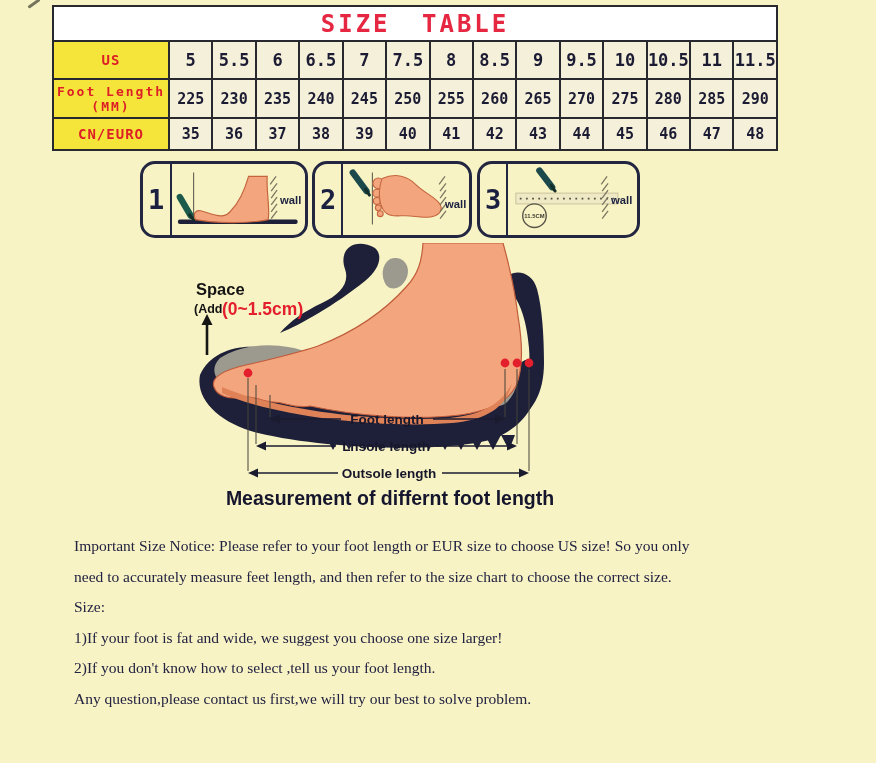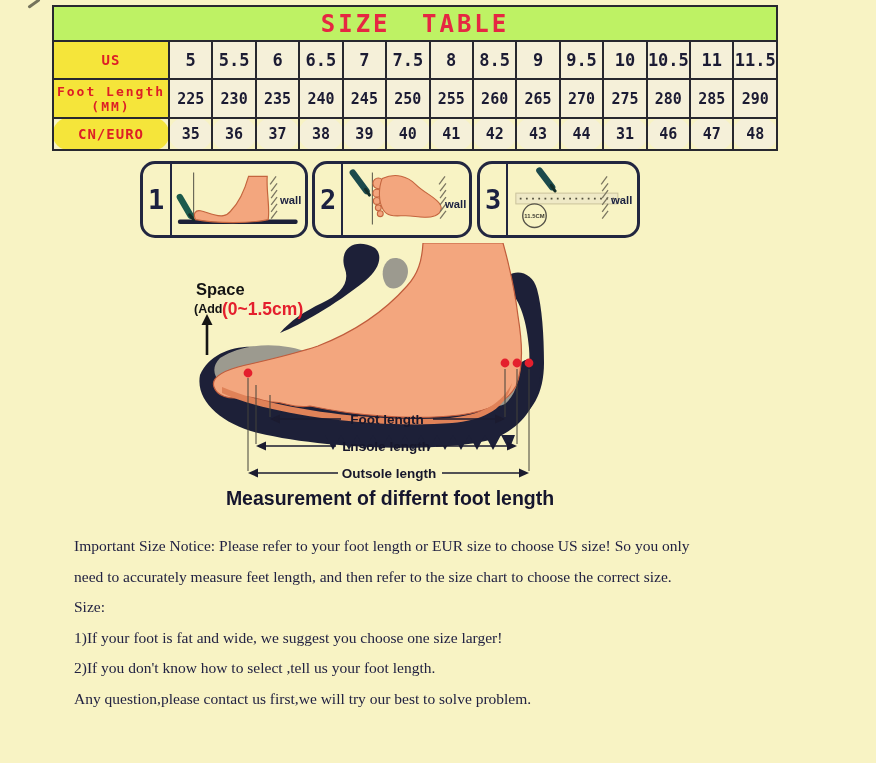--- a/index.html
+++ b/index.html
@@ -13,30 +13,30 @@
   #sizeTable{
     position:absolute;left:52px;top:5px;width:726px;
     border-collapse:collapse;table-layout:fixed;
     font-family:"DejaVu Sans Mono",monospace;
   }
   #sizeTable td{
     border:2px solid #28282f;text-align:center;vertical-align:middle;
     padding:0;background:#f5f0d9;color:#1b1b33;font-weight:bold;
   }
   #sizeTable td.title-cell{
-    background:#bef264;color:#e62742;font-size:24px;height:33px;
+    background:#ffffff;color:#e62742;font-size:24px;height:33px;
     letter-spacing:3px;word-spacing:14px;border-bottom:2px solid #28282f;
   }
   #sizeTable td.rowhead{
     background:#f5e53a;color:#dd1f26;font-size:14px;letter-spacing:1px;
   }
   #sizeTable td.rowhead .small{font-size:13px;letter-spacing:2px;}
   tr.us-row td{height:36px;font-size:17px;}
   tr.mm-row td{height:37px;font-size:15px;}
-  tr.eu-row td{height:30px;font-size:15px;border-radius:15px;}
+  tr.eu-row td{height:30px;font-size:15px;}
   
   .panel{
     position:absolute;top:161px;height:77px;
     border:3px solid #222640;border-radius:15px;
     display:flex;align-items:stretch;box-sizing:border-box;
   }
   .panel .num{
     width:27px;display:flex;align-items:center;justify-content:center;
     border-right:2px solid #222640;
     font-family:"DejaVu Sans Mono",monospace;font-weight:bold;
@@ -133,21 +133,21 @@
       <td>35</td>
       <td>36</td>
       <td>37</td>
       <td>38</td>
       <td>39</td>
       <td>40</td>
       <td>41</td>
       <td>42</td>
       <td>43</td>
       <td>44</td>
-      <td>31</td>
+      <td>45</td>
       <td>46</td>
       <td>47</td>
       <td>48</td>
     </tr>
   </tbody>
     </table>
 
   <div class="panel" style="left:140px;width:168px;">
     <div class="num">1</div>
     <svg width="136" height="71" viewBox="0 0 136 71">

